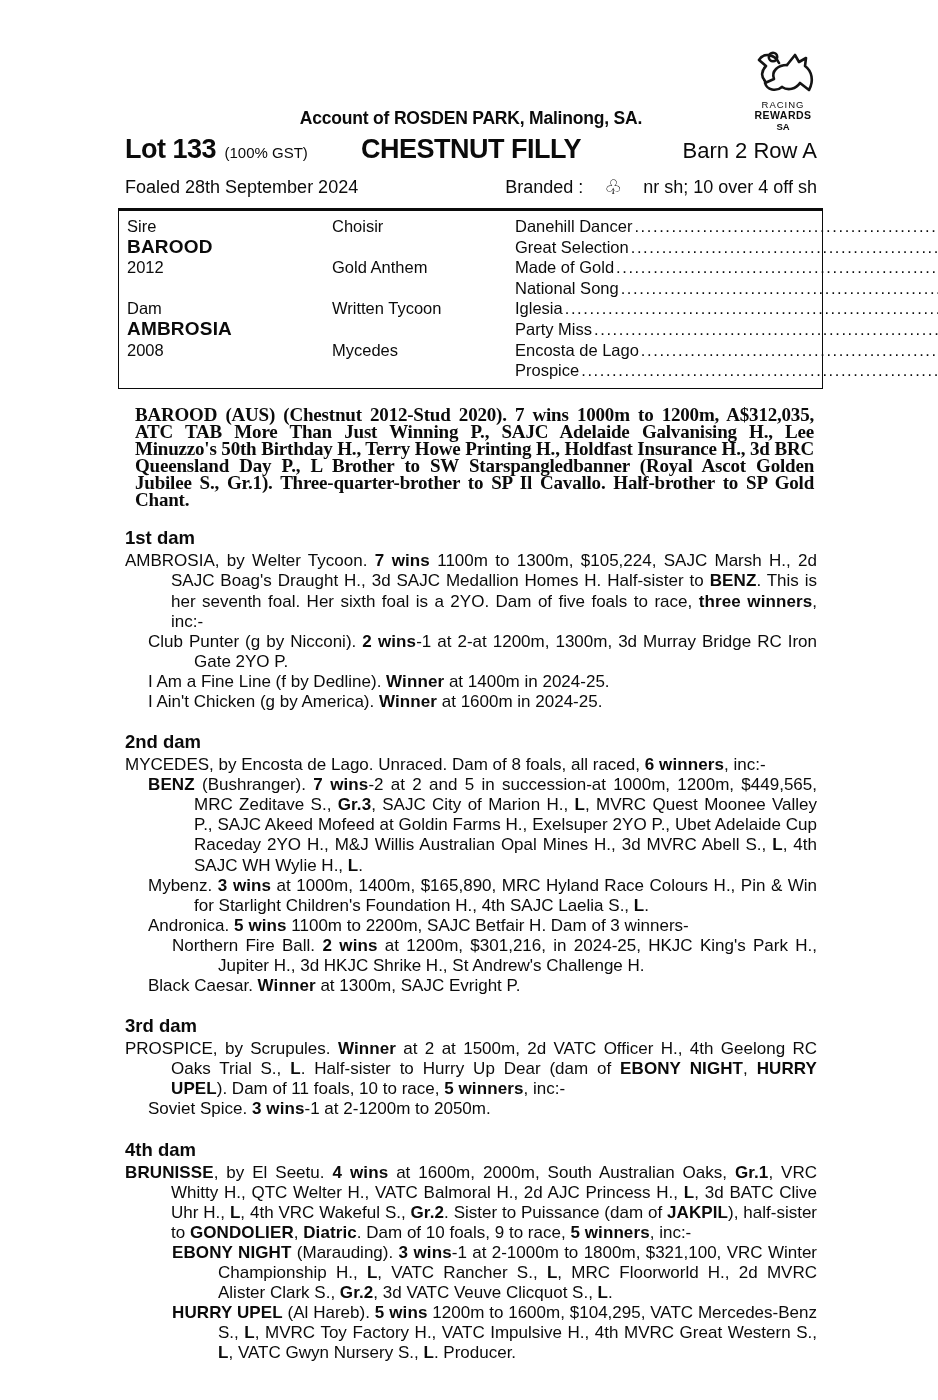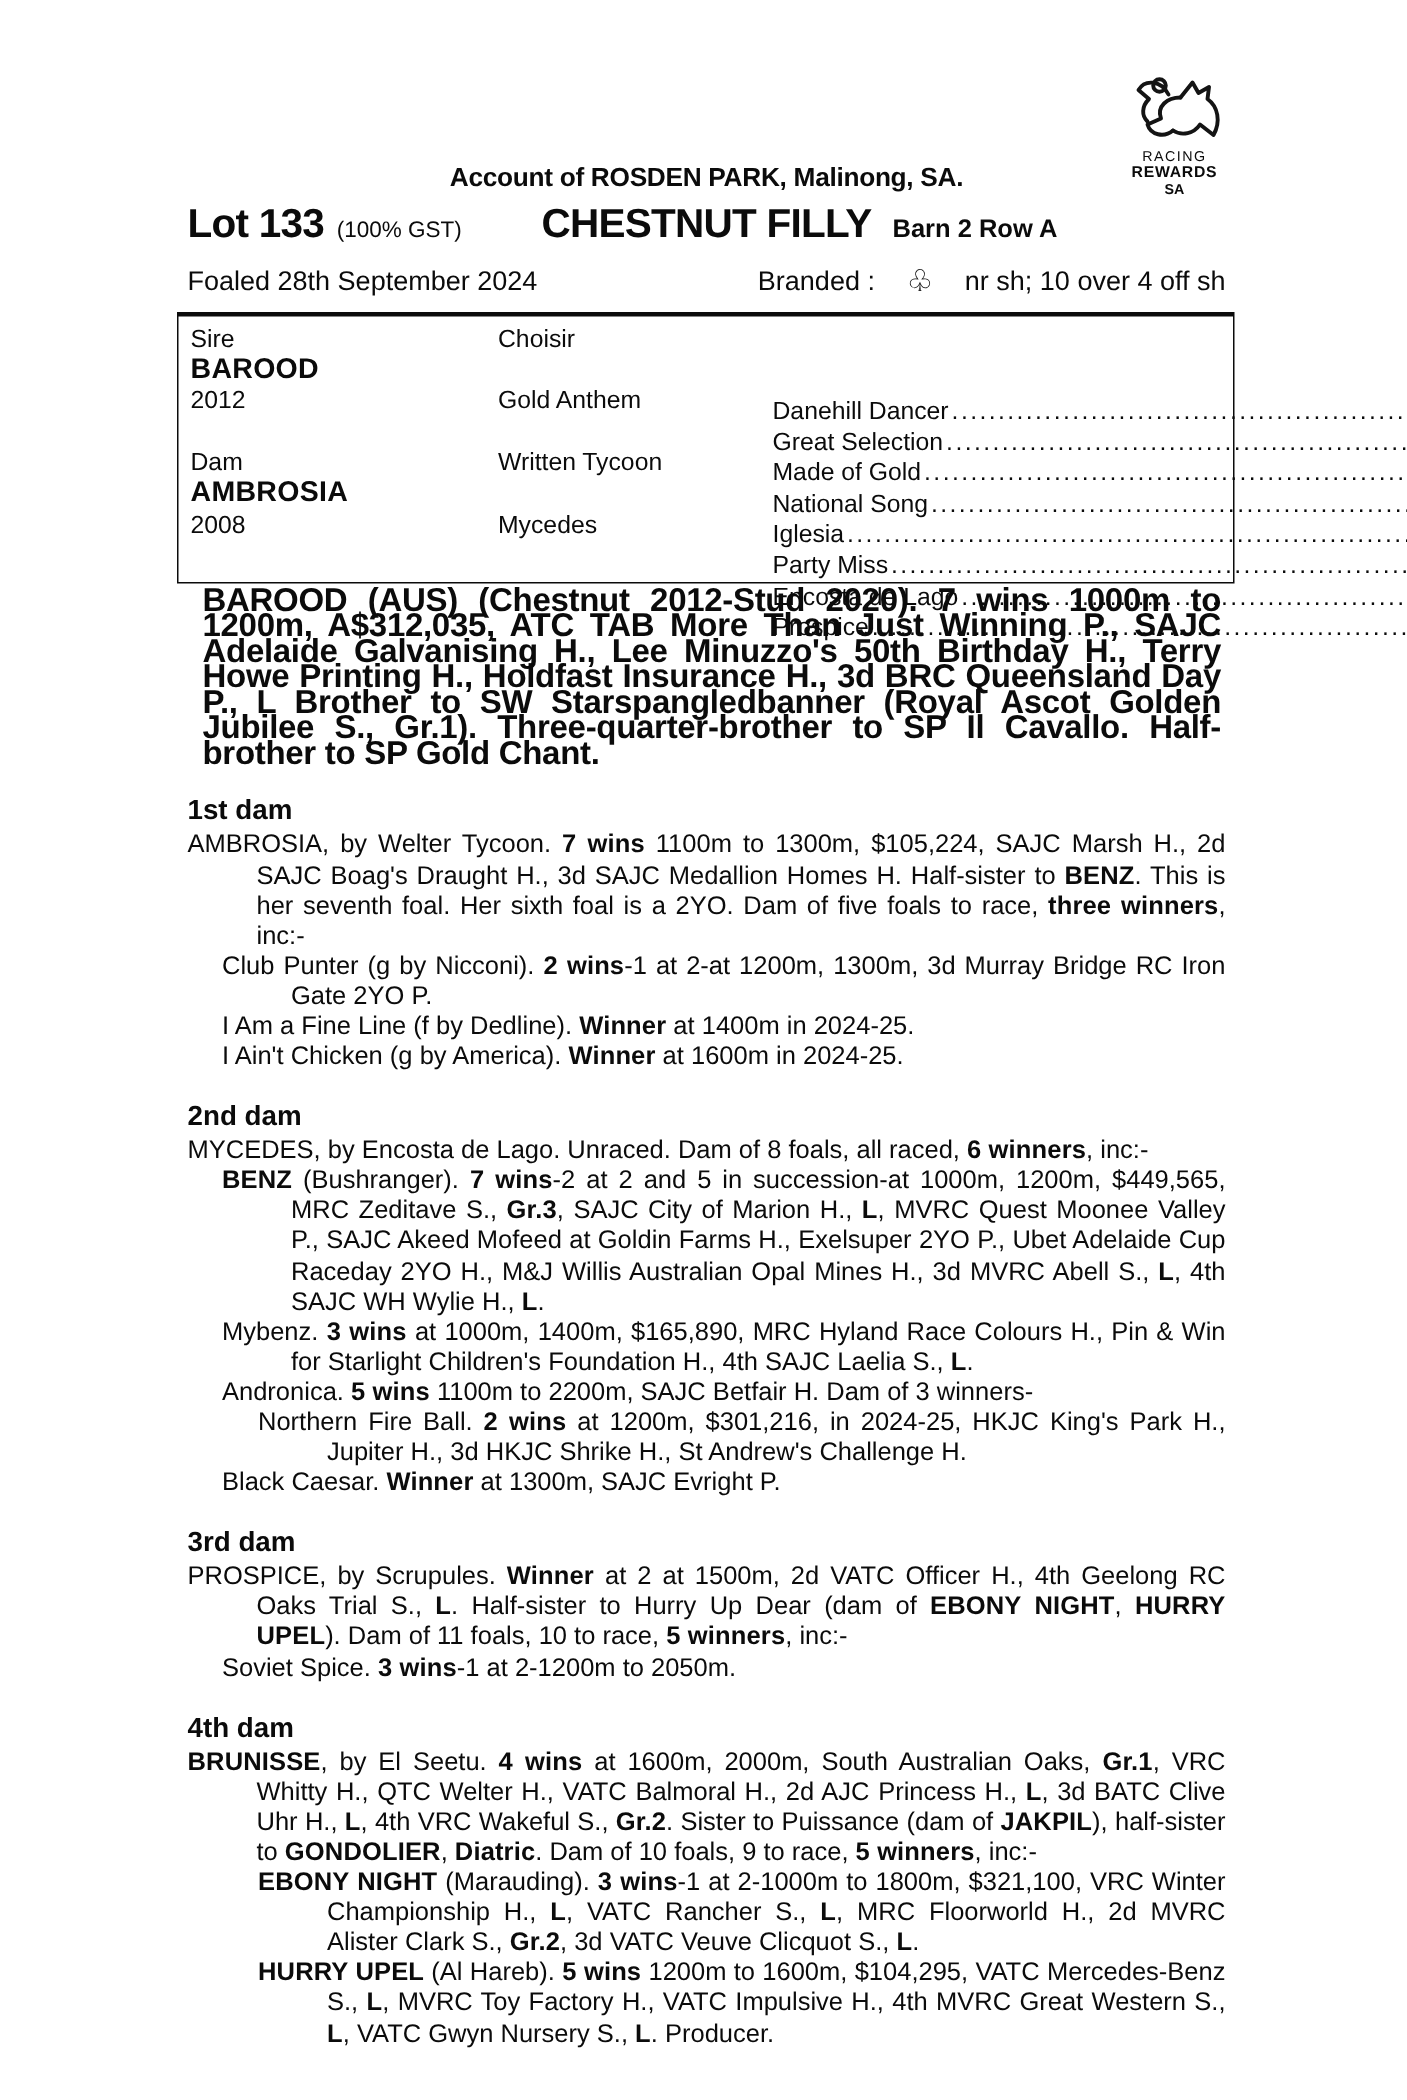--- a/index.html
+++ b/index.html
@@ -14,42 +14,42 @@
   .logo-l2{font-size:10.5px;font-weight:bold;letter-spacing:.5px;}
   .logo-l3{font-size:9.5px;font-weight:bold;}
 
   
   .account{margin-top:92px;text-align:center;font-weight:bold;font-size:17.5px;letter-spacing:-0.2px;}
   .lotline{display:grid;grid-template-columns:1fr auto 1fr;align-items:baseline;margin-top:5px;}
   .lot-left{white-space:nowrap;}
   .lot-num{font-weight:bold;font-size:27px;letter-spacing:-0.5px;}
   .gst{font-size:15px;margin-left:4px;}
   .lot-title{font-weight:bold;font-size:27px;letter-spacing:-0.5px;padding:0 14px;}
-  .lot-barn{font-weight:bold;font-size:17px;text-align:left;white-space:nowrap;}
+  .lot-barn{font-weight:normal;font-size:22px;text-align:right;white-space:nowrap;}
   .foaledline{display:flex;justify-content:space-between;align-items:baseline;font-size:18px;margin-top:9px;}
   .branded{display:inline-flex;align-items:flex-end;gap:21px;}
   .brand-glyph{font-family:"DejaVu Sans",sans-serif;font-size:20px;position:relative;top:1px;}
 
   
   .ptable{display:grid;grid-template-columns:205px 183px 1fr;grid-template-rows:repeat(8,20.6px);
           border:1.6px solid #0b0b0b;border-top:3.6px solid #0b0b0b;
           padding:5px 29px 7px 8px;margin:10px 0 0 -7px;width:calc(100% + 13px);
           box-sizing:border-box;font-size:16.5px;line-height:20px;}
   .c1{grid-column:1;} .c2{grid-column:2;} .c3{grid-column:3;}
   .r1{grid-row:1;} .r2{grid-row:2;} .r3{grid-row:3;} .r4{grid-row:4;}
   .r5{grid-row:5;} .r6{grid-row:6;} .r7{grid-row:7;} .r8{grid-row:8;}
   .pt-name{font-weight:bold;font-size:19px;letter-spacing:.2px;}
   .g3row{display:flex;align-items:baseline;}
-  .g3row span{white-space:nowrap;margin-top:48px;}
+  .g3row span{white-space:nowrap;}
   .dots{flex:1;overflow:hidden;letter-spacing:1.6px;margin:0 2px;}
   .dots::after{content:"..................................................................................................";}
 
   
-  .sire-para{margin:2px 0 0;padding:0 3px 0 10px;font-size:22px;line-height:17.1px;
-             font-weight:bold;text-align:justify;letter-spacing:-0.2px;}
+  .sire-para{margin:17px 0 0;padding:0 3px 0 10px;font-size:19px;line-height:17.1px;
+             font-weight:bold;text-align:justify;letter-spacing:-0.2px;font-family:Liberation Serif, serif;}
 
   
   .sec-heading{font-size:18.5px;font-weight:bold;margin:19px 0 2px;}
   .para{margin:0;font-size:17px;line-height:20.1px;text-align:justify;}
   .para b{letter-spacing:.1px;}
   .dam{padding-left:46px;text-indent:-46px;}
   .progeny{padding-left:69px;text-indent:-46px;}
   .subprogeny{padding-left:93px;text-indent:-46px;}
 </style>
 </head>

